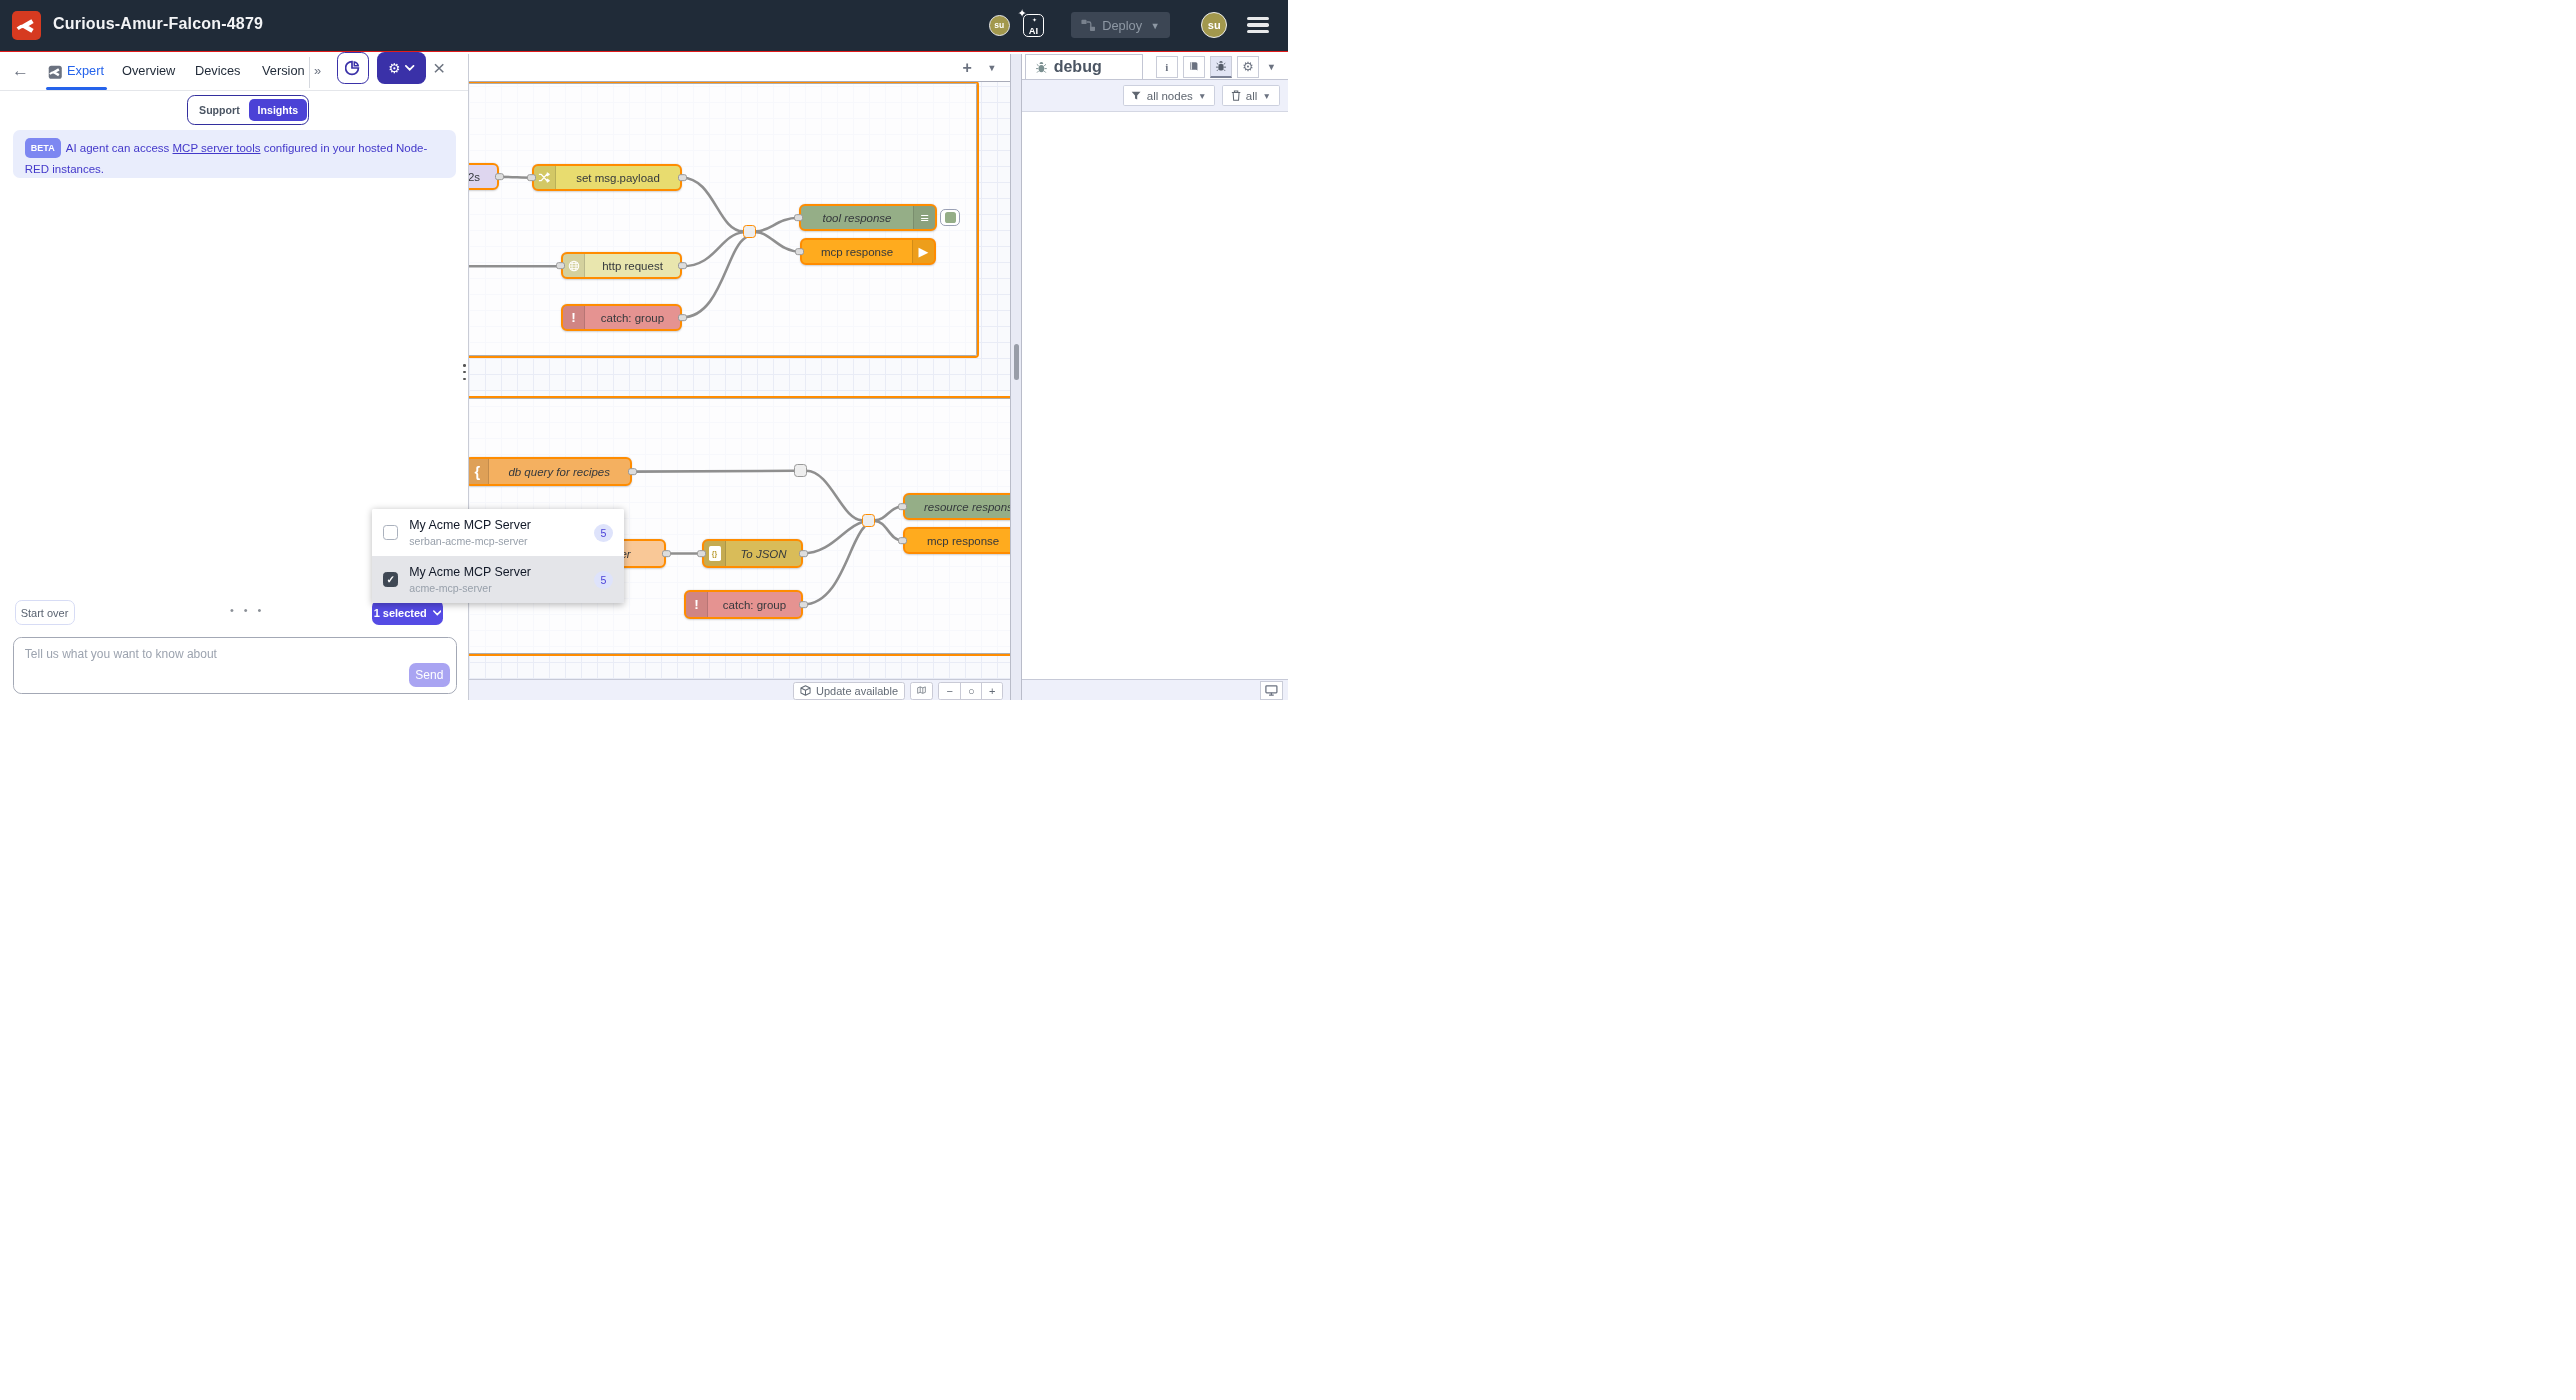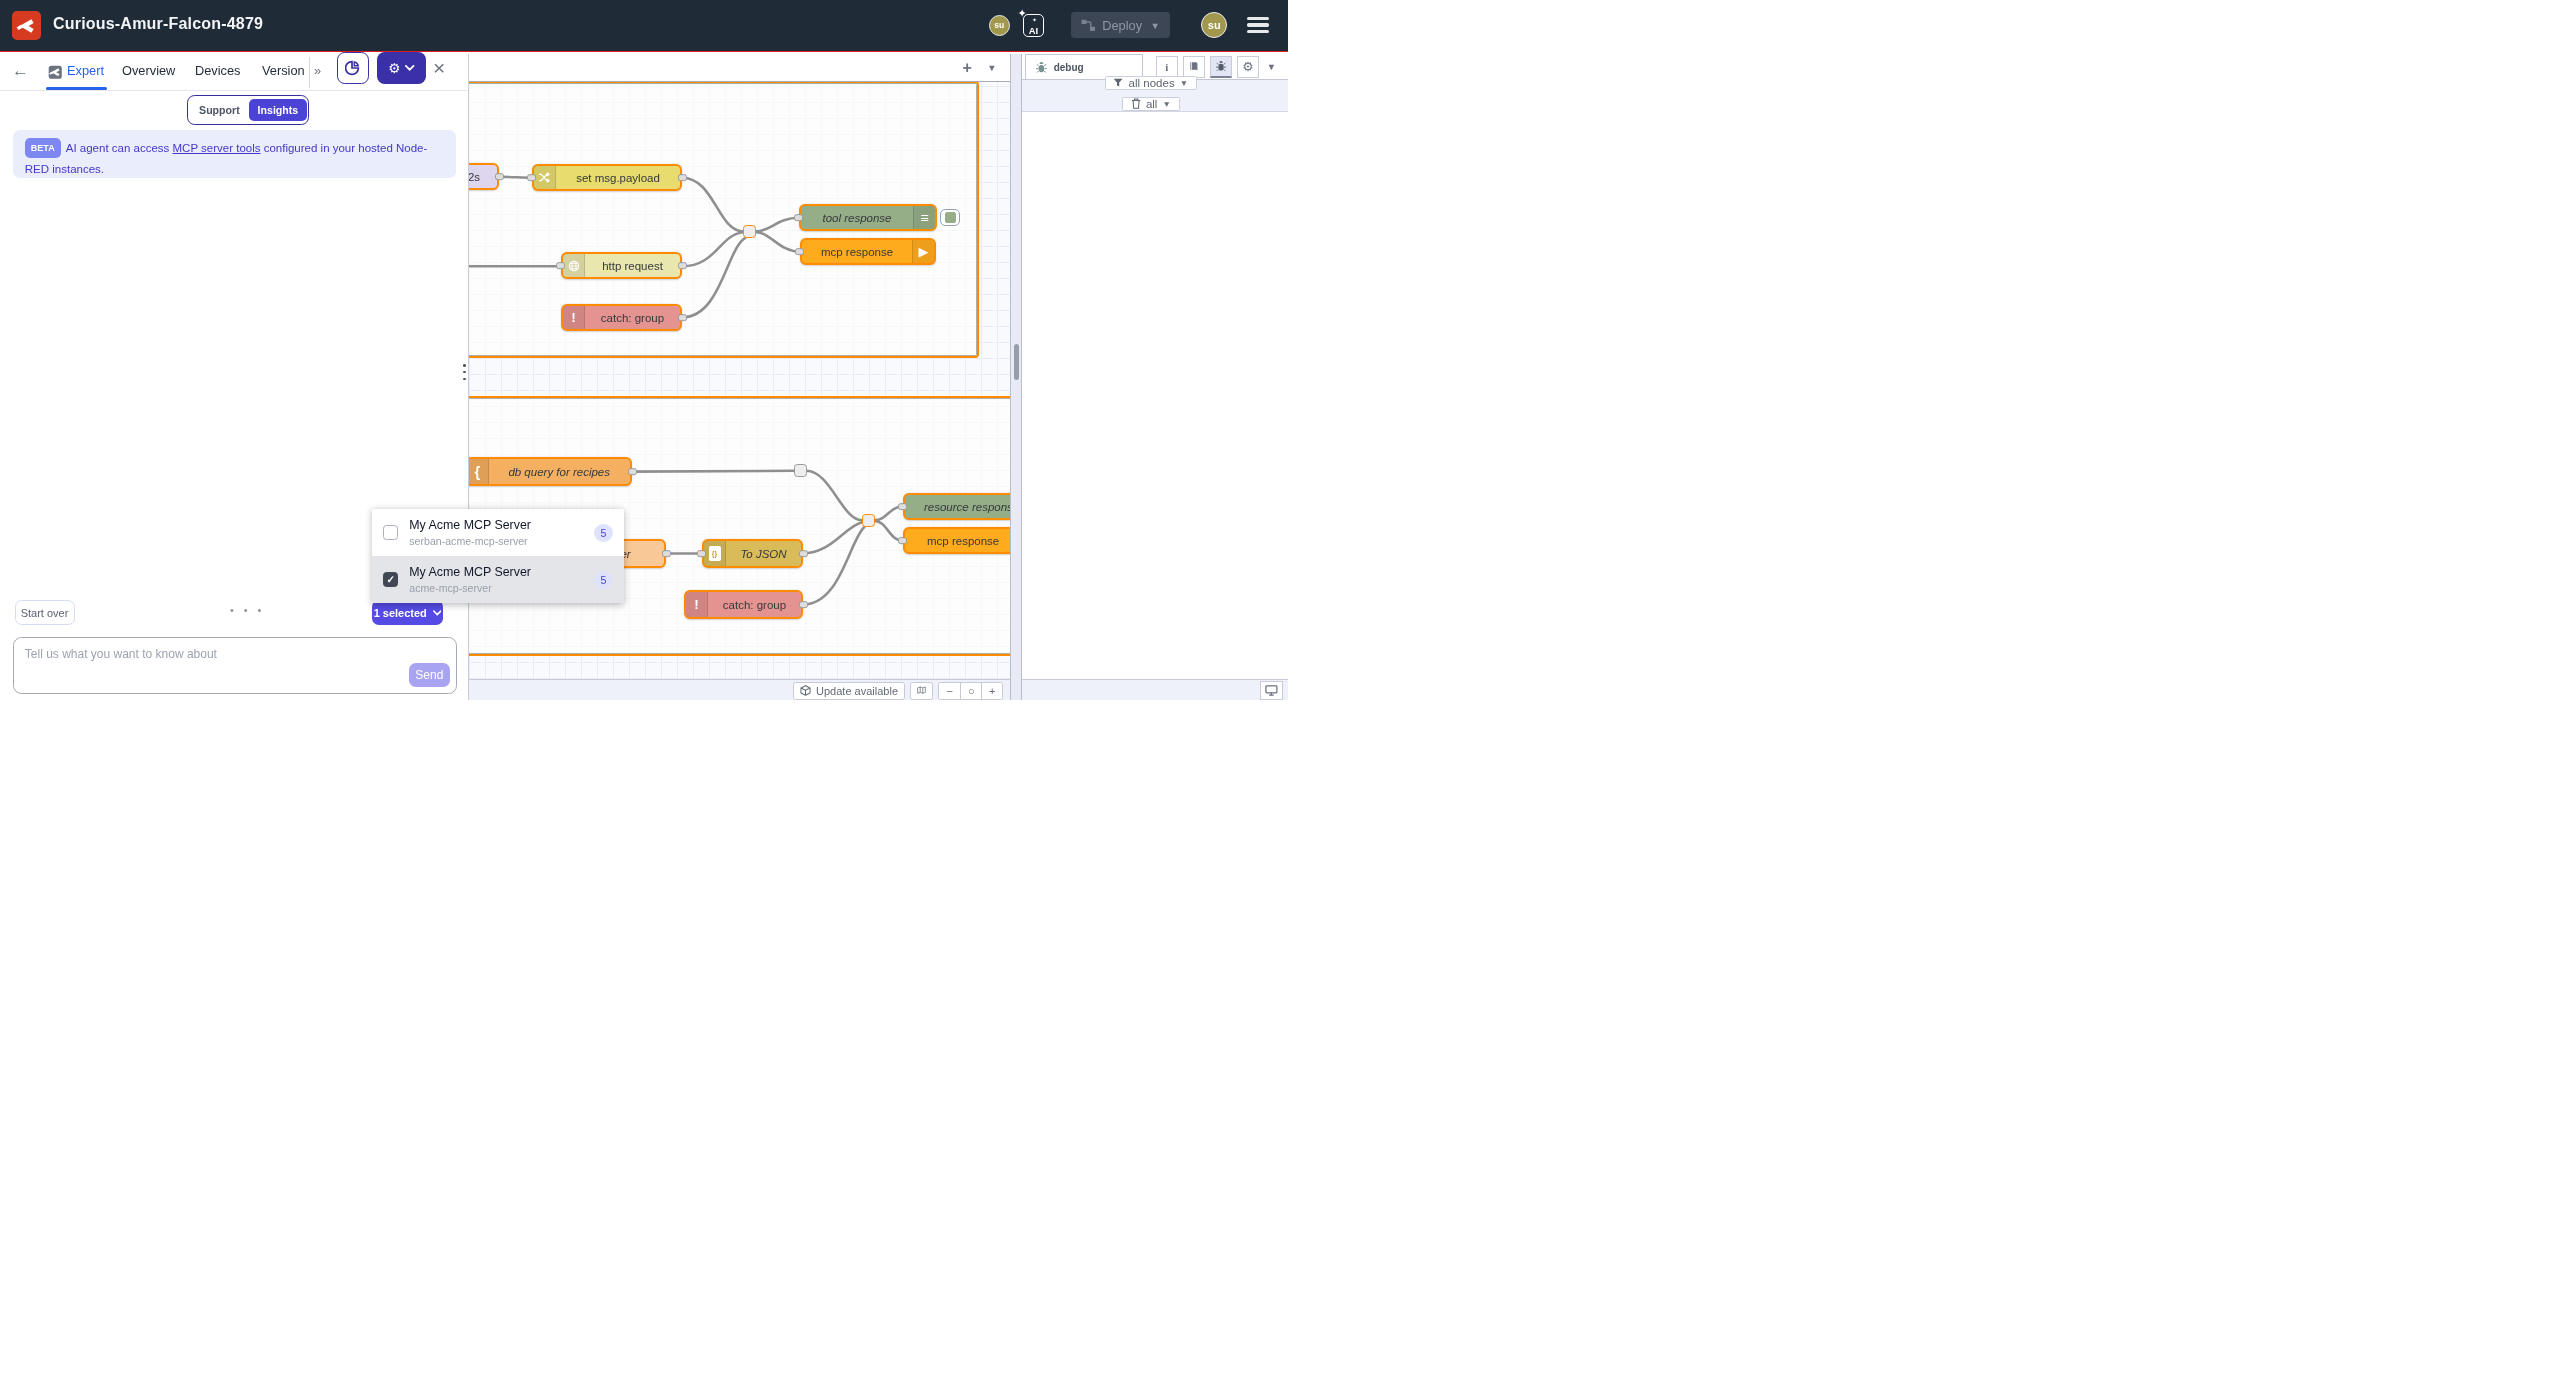--- a/index.html
+++ b/index.html
@@ -120,29 +120,29 @@
   
   .splitter { position:absolute; left:1010px; top:54px; width:12px; height:647px; background:#e8eaf5;
               border-left:0.9px solid #b9bcc9; border-right:0.9px solid #b9bcc9; z-index:8; }
   .vthumb { position:absolute; left:2.6px; top:290px; width:5.1px; height:36px; background:#989da8; border-radius:2.6px; }
 
   
   .sidebar { position:absolute; left:1022px; top:54px; width:266px; height:647px; background:#fff; }
   .sb-tabs { position:absolute; left:0; top:0; width:100%; height:26.4px; background:#fff; border-bottom:0.9px solid #c3c6d4; }
   .sb-tab { position:absolute; left:3.4px; top:0px; width:118px; height:26.4px; border:0.9px solid #c3c6d4;
             background:#fff; display:flex; align-items:center; gap:6px; padding-left:8.5px;
-            font-size:10px; font-weight:bold; color:#4b5563; }
+            font-size:16px; font-weight:bold; color:#4b5563; }
   .sb-icons { position:absolute; right:12px; top:1.7px; display:flex; gap:5.1px; align-items:center; }
   .sb-ib { width:22px; height:22px; border:1.3px solid #c9ccd8; background:#fff; color:#6b7280;
            display:flex; align-items:center; justify-content:center; font-size:11px; }
   .sb-ib.active { background:#e2e5f4; border-bottom:2.6px solid #7c8296; }
   .sb-caret { color:#6b7280; font-size:9.4px; margin-left:2.6px; }
   .sb-toolbar { position:absolute; left:0; top:26.4px; width:100%; height:31.5px; background:#eef0fa;
                 border-bottom:0.9px solid #d4d7e3; display:flex; align-items:center; justify-content:flex-end;
-                gap:6.8px; padding-right:8.5px;flex-direction:column; }
+                gap:6.8px; padding-right:8.5px; }
   .sb-btn { height:21px; background:#fff; border:0.9px solid #ccd0de; border-radius:1.7px; color:#5f6670;
             font-size:11.5px; display:flex; align-items:center; gap:5.1px; padding:0 7.7px; }
   .sb-btn .caret { font-size:8.5px; color:#6b7280; }
   .sb-footer { position:absolute; left:0; bottom:0; width:100%; height:22px; background:#eef0fa;
                border-top:0.9px solid #c6c9d7; display:flex; align-items:center; justify-content:flex-end; padding-right:5.1px; }
   .mon-btn { width:23px; height:19px; background:#fff; border:0.9px solid #c9ccd8; display:flex;
              align-items:center; justify-content:center; color:#6b7280; }
 
   
   .popup { position:absolute; left:372px; top:509px; width:252px; z-index:100; background:#fff;

